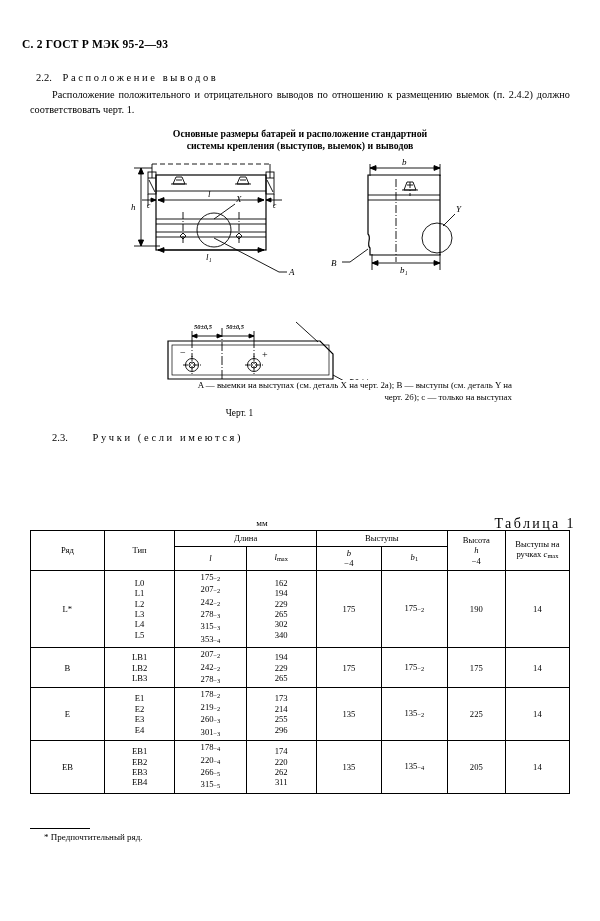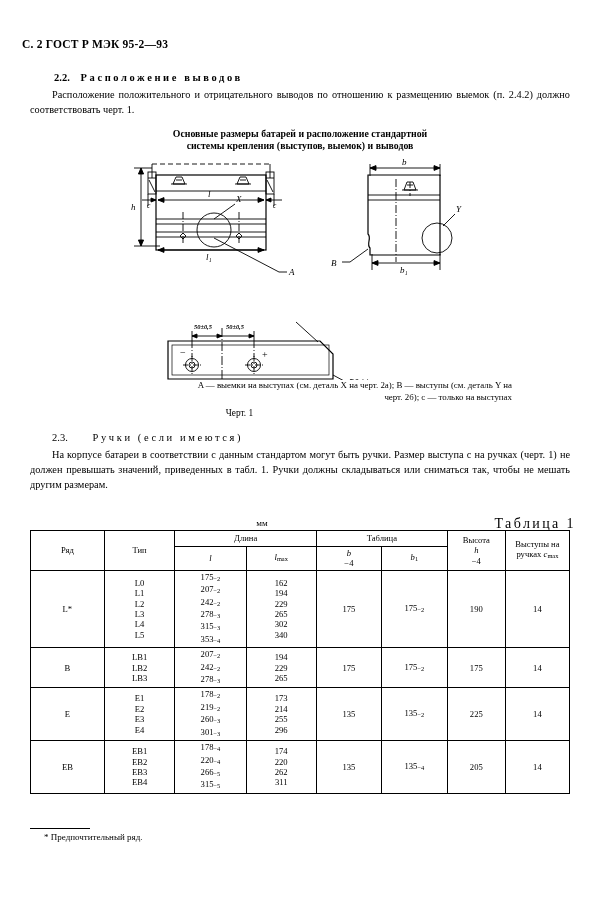--- a/index.html
+++ b/index.html
@@ -117,21 +117,21 @@
   svg{display:block;}
   .drawing{position:absolute;left:0;top:150px;}
 </style>
 </head>
 <body>
 
 <div class="page">
 
   <div class="running-head">С. 2 ГОСТ Р МЭК 95-2—93</div>
 
-  <div class="sec-head" style="top:72px;left:54px;font-weight:bold;">
+  <div class="sec-head" style="top:72px;left:36px;">
     <span class="num">2.2.</span>
     <span class="spaced" style="margin-left:8px;">Расположение  выводов</span>
   </div>
 
   <div class="body-par" style="top:87px;left:30px;width:540px;">Расположение положительного и отрицательного выводов по отношению к размещению выемок (п. 2.4.2) должно соответствовать черт. 1.</div>
 
   <div class="fig-title" style="top:140px;">системы крепления (выступов, выемок) и выводов</div>
   <div class="fig-title" style="top:128px;">Основные размеры батарей и расположение стандартной</div>
 
   <div class="drawing">
@@ -296,42 +296,41 @@
 
   <div class="fig-caption" style="top:380px;">A — выемки на выступах (см. деталь X на черт. 2а); B — выступы (см. деталь Y на</div>
   <div class="fig-caption" style="top:392px;">черт. 2б); c — только на выступах</div>
   <div class="fig-num" style="top:408px;">Черт. 1</div>
 
   <div class="sec-head" style="top:432px;left:52px;">
     <span class="num">2.3.</span>
     <span class="spaced" style="margin-left:22px;">Ручки  (если  имеются)</span>
   </div>
 
-  <div class="body-par" style="top:447px;left:30px;width:540px;">На корпусе батареи в соответствии с данным стандартом могут быть ручки. Размер выступа c на ручках (черт. 1) не должен превышать значений, приведенных в табл. 1. Ручки должны складываться или сниматься так, чтобы не мешать другим размерам.</div>
 
   <div class="tabl-label" style="top:492px;">Таблица 1</div>
   <div class="tbl-units" style="top:518px;">мм</div>
 
   <table class="maintbl">
     <colgroup>
       <col style="width:82px">
         <col style="width:78px">
       <col style="width:78px">
         <col style="width:78px">
       <col style="width:72px">
         <col style="width:72px">
       <col style="width:62px">
         <col style="width:68px">
     </colgroup>
     <tbody>
       <tr class="hdr">
         <th rowspan="2" class="outer-top">Ряд</th>
         <th rowspan="2" class="outer-top">Тип</th>
         <th colspan="2" class="outer-top">Длина</th>
-        <th colspan="2" class="outer-top">Таблица</th>
+        <th colspan="2" class="outer-top">Выступы</th>
         <th rowspan="2" class="outer-top">
           <span class="stack">Высота</span>
           <span class="stack it">h</span>
           <span class="stack">−4</span>
         </th>
         <th rowspan="2" class="outer-top">
           <span class="stack">Выступы на</span>
           <span class="stack">ручках <span class="it">c</span><sub>max</sub></span>
         </th>
       </tr>

